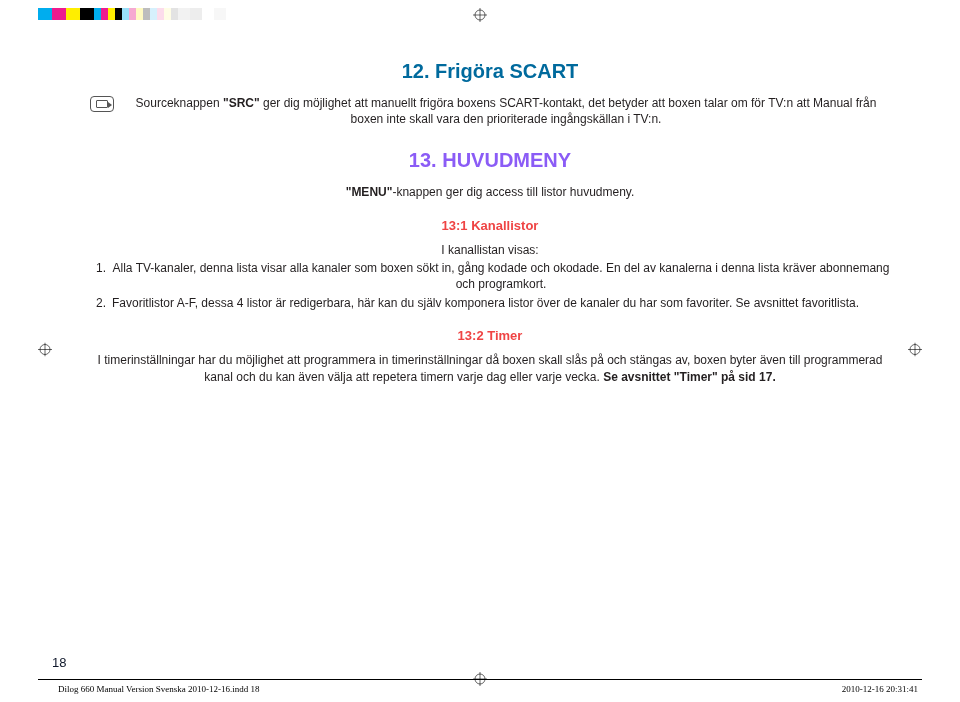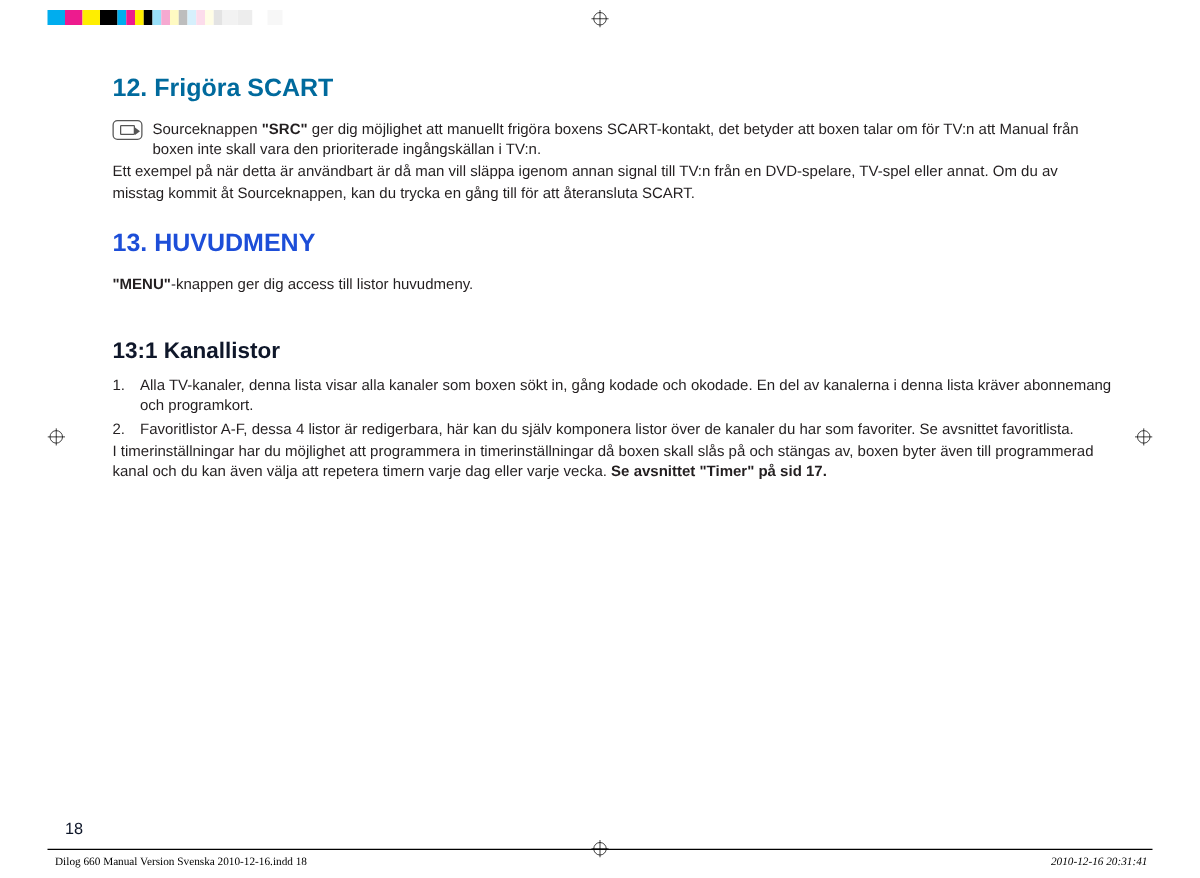--- a/index.html
+++ b/index.html
@@ -31,39 +31,40 @@
   .reg-bottom { bottom: 13px; left: 50%; transform: translateX(-50%); }
 
   .content {
     position: absolute;
     top: 58px;
     left: 90px;
     right: 70px;
     font-size: 12px;
     line-height: 1.35;
     color: #231f20;
+    text-align: center;
   }
   h1.section {
     font-size: 20px;
     font-weight: bold;
     color: #006a9d;
     margin-bottom: 10px;
   }
   h1.mainmenu {
     font-size: 20px;
     font-weight: bold;
-    color: #1d4ed8;
+    color: #8b5cf6;
     margin-top: 20px;
     margin-bottom: 10px;
   }
   h2.subhead {
-    font-size: 18px;
+    font-size: 13px;
     font-weight: bold;
-    color: #0f172a;
-    margin-top: 33px;
+    color: #ef4444;
+    margin-top: 16px;
     margin-bottom: 8px;
   }
   .intro-row {
     display: flex;
     align-items: flex-start;
     gap: 8px;
     margin-bottom: 2px;
   }
   .src-icon {
     width: 24px;
@@ -117,33 +118,32 @@
   .footer-line {
     position: absolute;
     bottom: 22px;
     left: 38px;
     right: 38px;
     border-top: 0.5px solid #000;
   }
   .footer-left {
     position: absolute;
     bottom: 8px;
-    left: 44px;
+    left: 58px;
     font-size: 9px;
     color: #000;
     font-family: 'Times New Roman', serif;
   }
   .footer-right {
     position: absolute;
     bottom: 8px;
     right: 42px;
     font-size: 9px;
     color: #000;
     font-family: 'Times New Roman', serif;
-    font-style: italic;
   }
 </style>
 </head>
 <body>
 
 <div class="colorbar">
     <div style="background: rgb(0, 173, 238); width: 14px;"></div>
     <div style="background: rgb(237, 27, 142); width: 14px;"></div>
     <div style="background: rgb(255, 238, 0); width: 14px;"></div>
     <div style="background: rgb(0, 0, 0); width: 14px;"></div>
@@ -199,40 +199,41 @@
   <h1 class="section">12. Frigöra SCART</h1>
 
   <div class="intro-row">
     <div class="src-icon">
         <span></span>
       </div>
     <div>
       <span>Sourceknappen </span><span class="bold">"SRC"</span><span> ger dig möjlighet att manuellt frigöra boxens SCART-kontakt, det betyder att boxen talar om för TV:n att Manual från boxen inte skall vara den prioriterade ingångskällan i TV:n.</span>
     </div>
   </div>
-  <div class="para">Ett exempel på när detta är användbart är då man vill släppa igenom annan signal till TV:n från en DVD-spelare, TV-spel eller annat. Om du av misstag kommit åt Sourceknappen, kan du trycka en gång till för att återansluta SCART.</div>
 
   <h1 class="mainmenu">13. HUVUDMENY</h1>
 
   <div class="para">
     <span class="bold">"MENU"</span><span>-knappen ger dig access till listor huvudmeny.</span>
   </div>
 
   <h2 class="subhead">13:1 Kanallistor</h2>
+  <div class="para">I kanallistan visas:</div>
   <ol class="numlist">
     <li>
         <span class="num">1.</span>
         <span>Alla TV-kanaler, denna lista visar alla kanaler som boxen sökt in, gång kodade och okodade. En del av kanalerna i denna lista kräver abonnemang och programkort.</span>
       </li>
     <li>
         <span class="num">2.</span>
         <span>Favoritlistor A-F, dessa 4 listor är redigerbara, här kan du själv komponera listor över de kanaler du har som favoriter. Se avsnittet favoritlista.</span>
       </li>
   </ol>
 
+  <h2 class="subhead">13:2 Timer</h2>
   <div class="para">
     <span>I timerinställningar har du möjlighet att programmera in timerinställningar då boxen skall slås på och stängas av, boxen byter även till programmerad kanal och du kan även välja att repetera timern varje dag eller varje vecka. </span><span class="bold">Se avsnittet "Timer" på sid 17.</span>
   </div>
 
 </div>
 
 <div class="pagenum">18</div>
 <div class="footer-line"></div>
 <div class="footer-left">Dilog 660 Manual Version Svenska 2010-12-16.indd   18</div>
 <div class="footer-right">2010-12-16   20:31:41</div>

